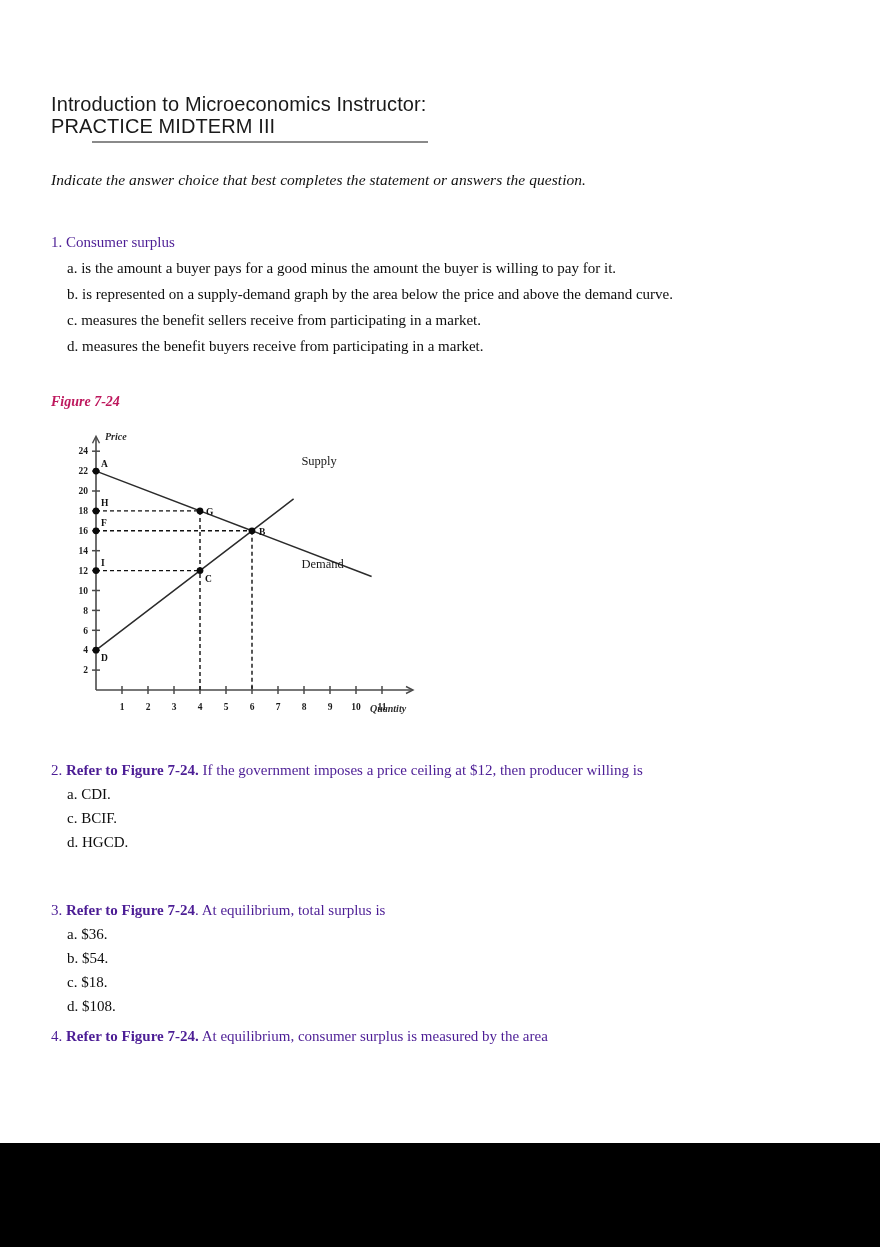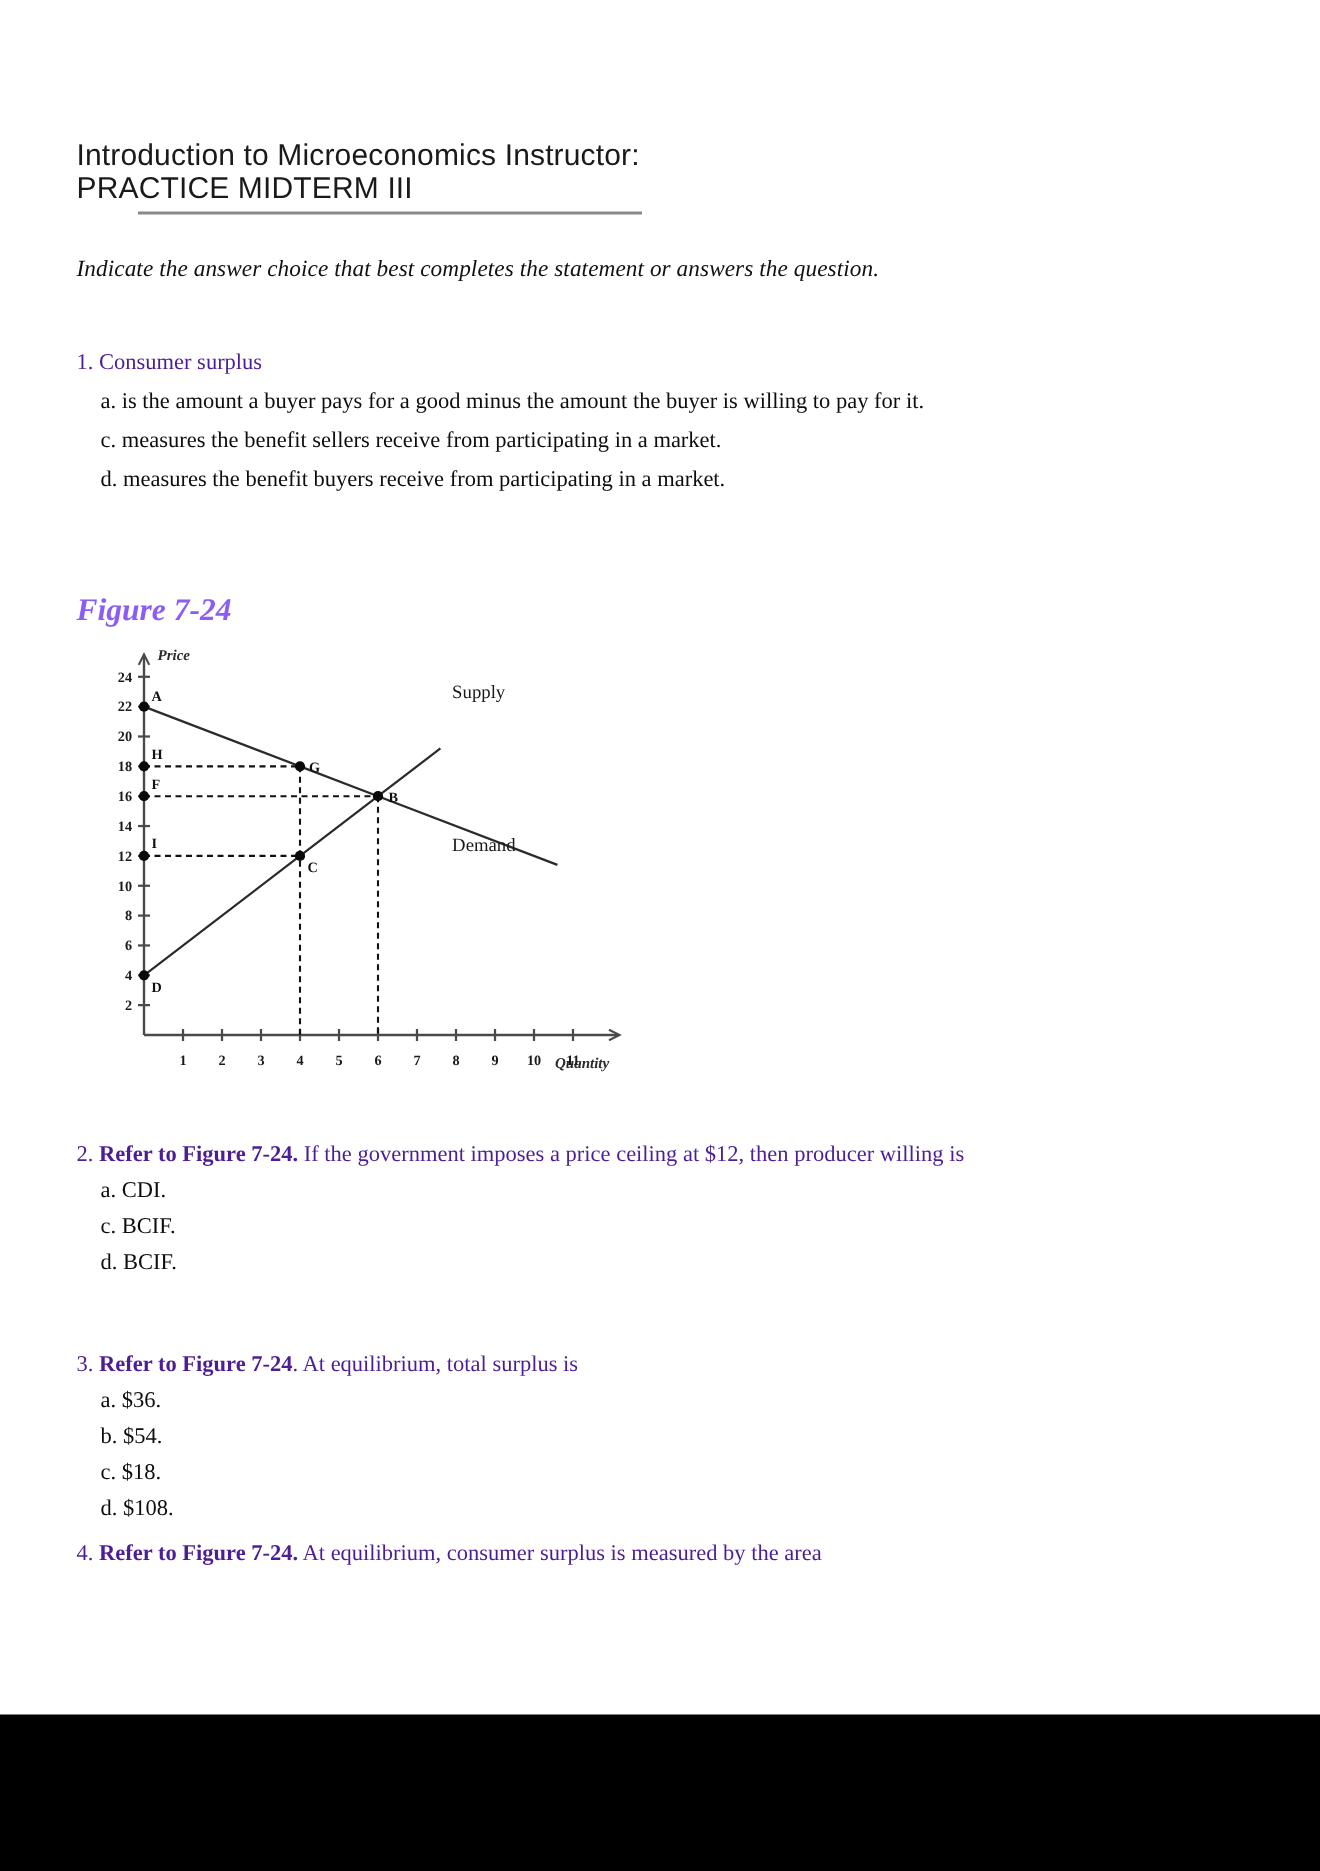--- a/index.html
+++ b/index.html
@@ -89,24 +89,24 @@
   #q2 .choices { margin-top: 4px; }
   #q3 { top: 900px; }
   #q3 .choices { margin-top: 4px; }
   #q4 { top: 1026px; }
 
   
   .figure-caption {
     position: absolute;
     left: 51px;
     top: 394px;
-    font-size: 21px;
+    font-size: 14px;
     font-weight: bold;
     font-style: italic;
-    color: #8b5cf6;
+    color: #be185d;
     text-align: center;
   }
   .figure-wrap {
     position: absolute;
     left: 60px;
     top: 418px;
     width: 400px;
     height: 320px;
   }
   svg { display: block; }
@@ -169,20 +169,21 @@
 
     <div class="instruction">Indicate the answer choice that best completes the statement or answers the question.</div>
 
     <div class="question" id="q1">
       <div class="q-stem">
         <span>1.</span>
         <span>Consumer surplus</span>
       </div>
       <ul class="choices">
         <li class="choice">a. is the amount a buyer pays for a good minus the amount the buyer is willing to pay for it.</li>
+        <li class="choice">b. is represented on a supply-demand graph by the area below the price and above the demand curve.</li>
         <li class="choice">c. measures the benefit sellers receive from participating in a market.</li>
         <li class="choice">d. measures the benefit buyers receive from participating in a market.</li>
       </ul>
     </div>
 
     <div class="figure-caption">Figure 7-24</div>
 
     <div class="figure-wrap">
       <svg width="400" height="320" viewBox="0 0 400 320">
         <g id="chart-root">
@@ -268,21 +269,21 @@
     </div>
 
     <div class="question" id="q2">
       <div class="q-stem">
         <span>2.</span>
         <b>Refer to Figure 7-24.</b><span> If the government imposes a price ceiling at $12, then producer willing is</span>
       </div>
       <ul class="choices">
         <li class="choice tight">a. CDI.</li>
         <li class="choice tight">c. BCIF.</li>
-        <li class="choice tight">d. BCIF.</li>
+        <li class="choice tight">d. HGCD.</li>
       </ul>
     </div>
 
     <div class="question" id="q3">
       <div class="q-stem">
         <span>3.</span>
         <b>Refer to Figure 7-24</b><span>. At equilibrium, total surplus is</span>
       </div>
       <ul class="choices">
         <li class="choice tight">a. $36.</li>

